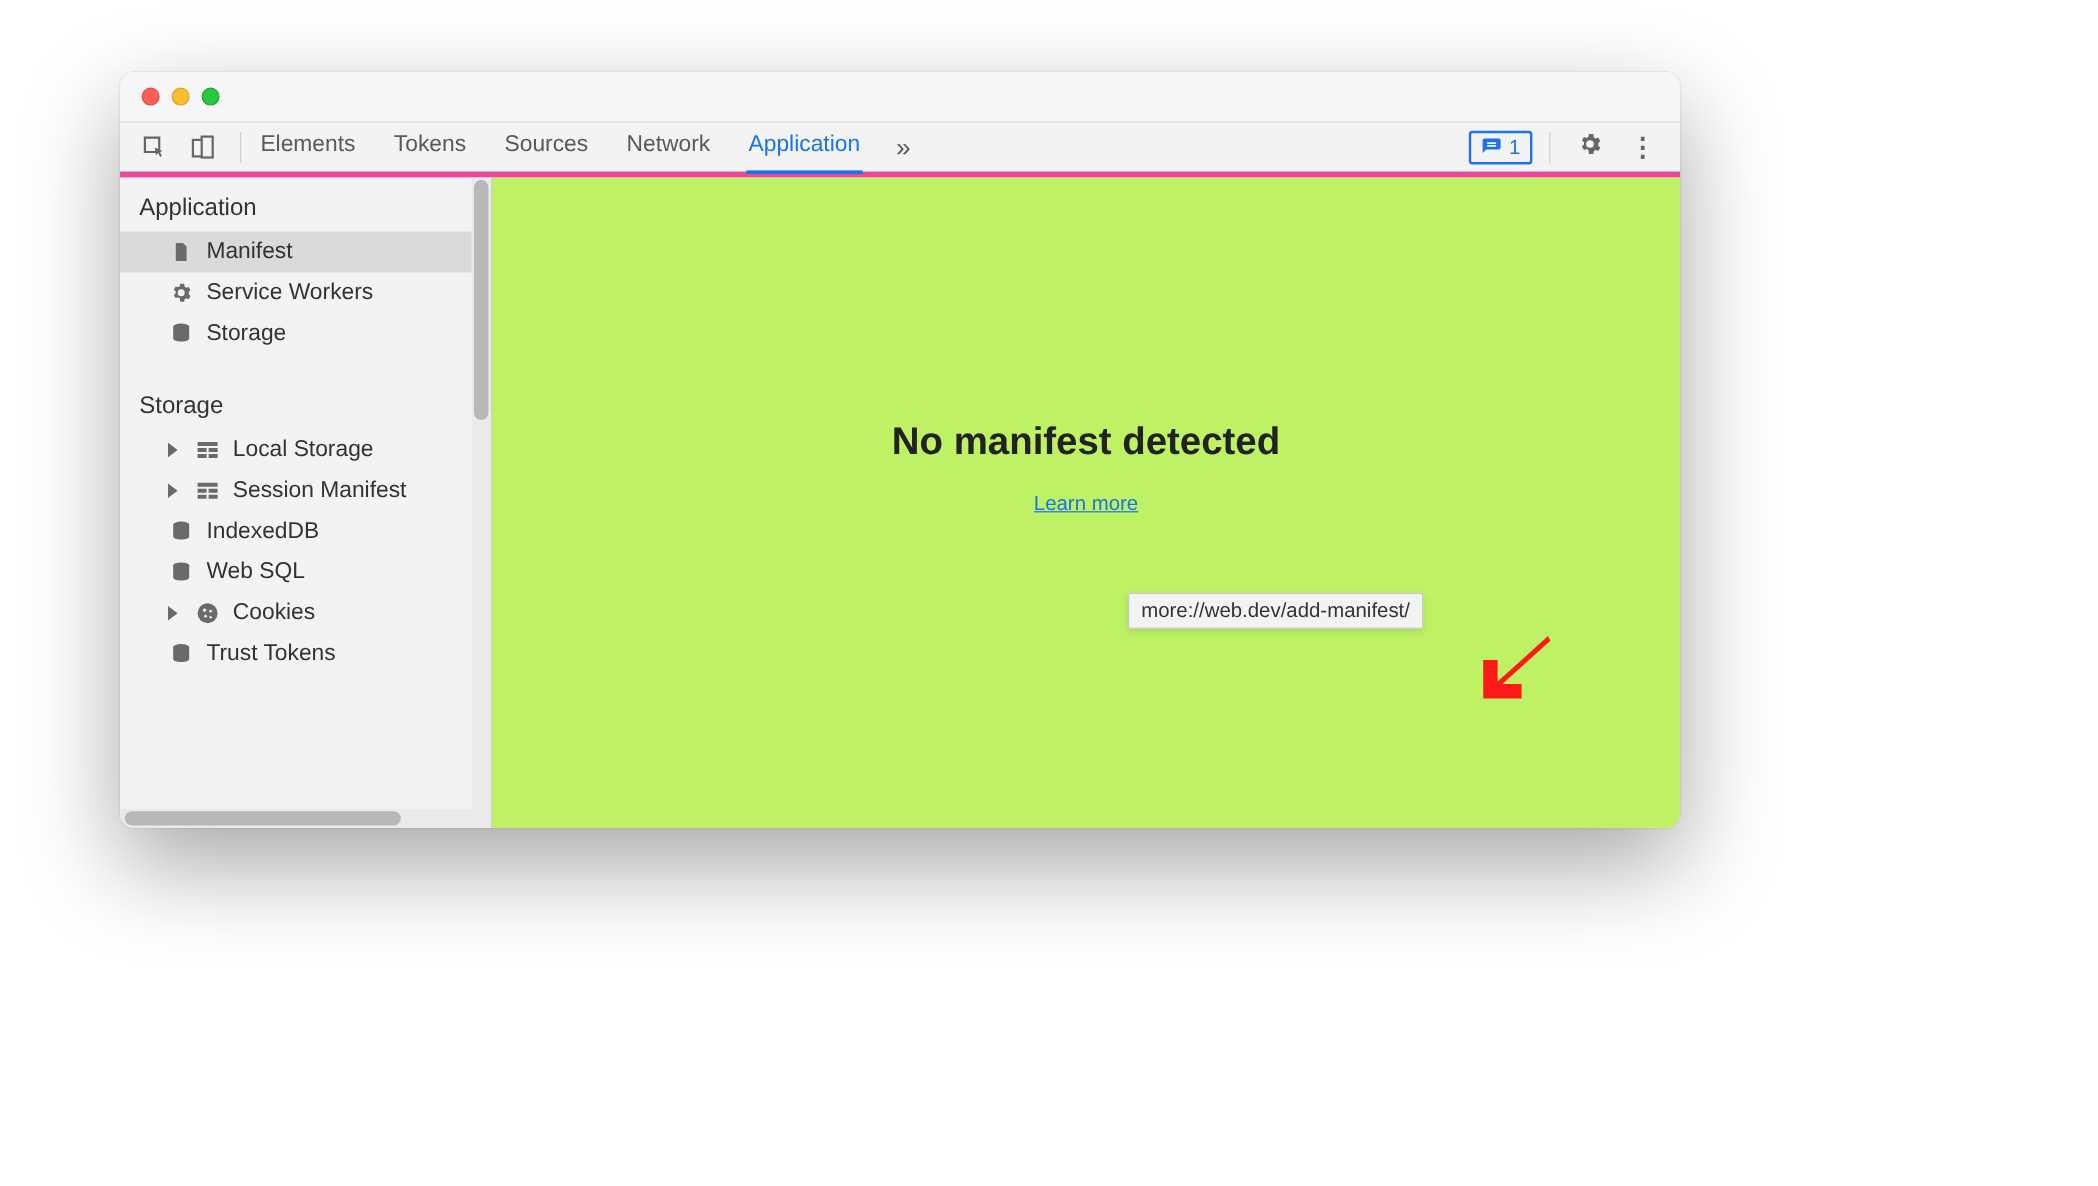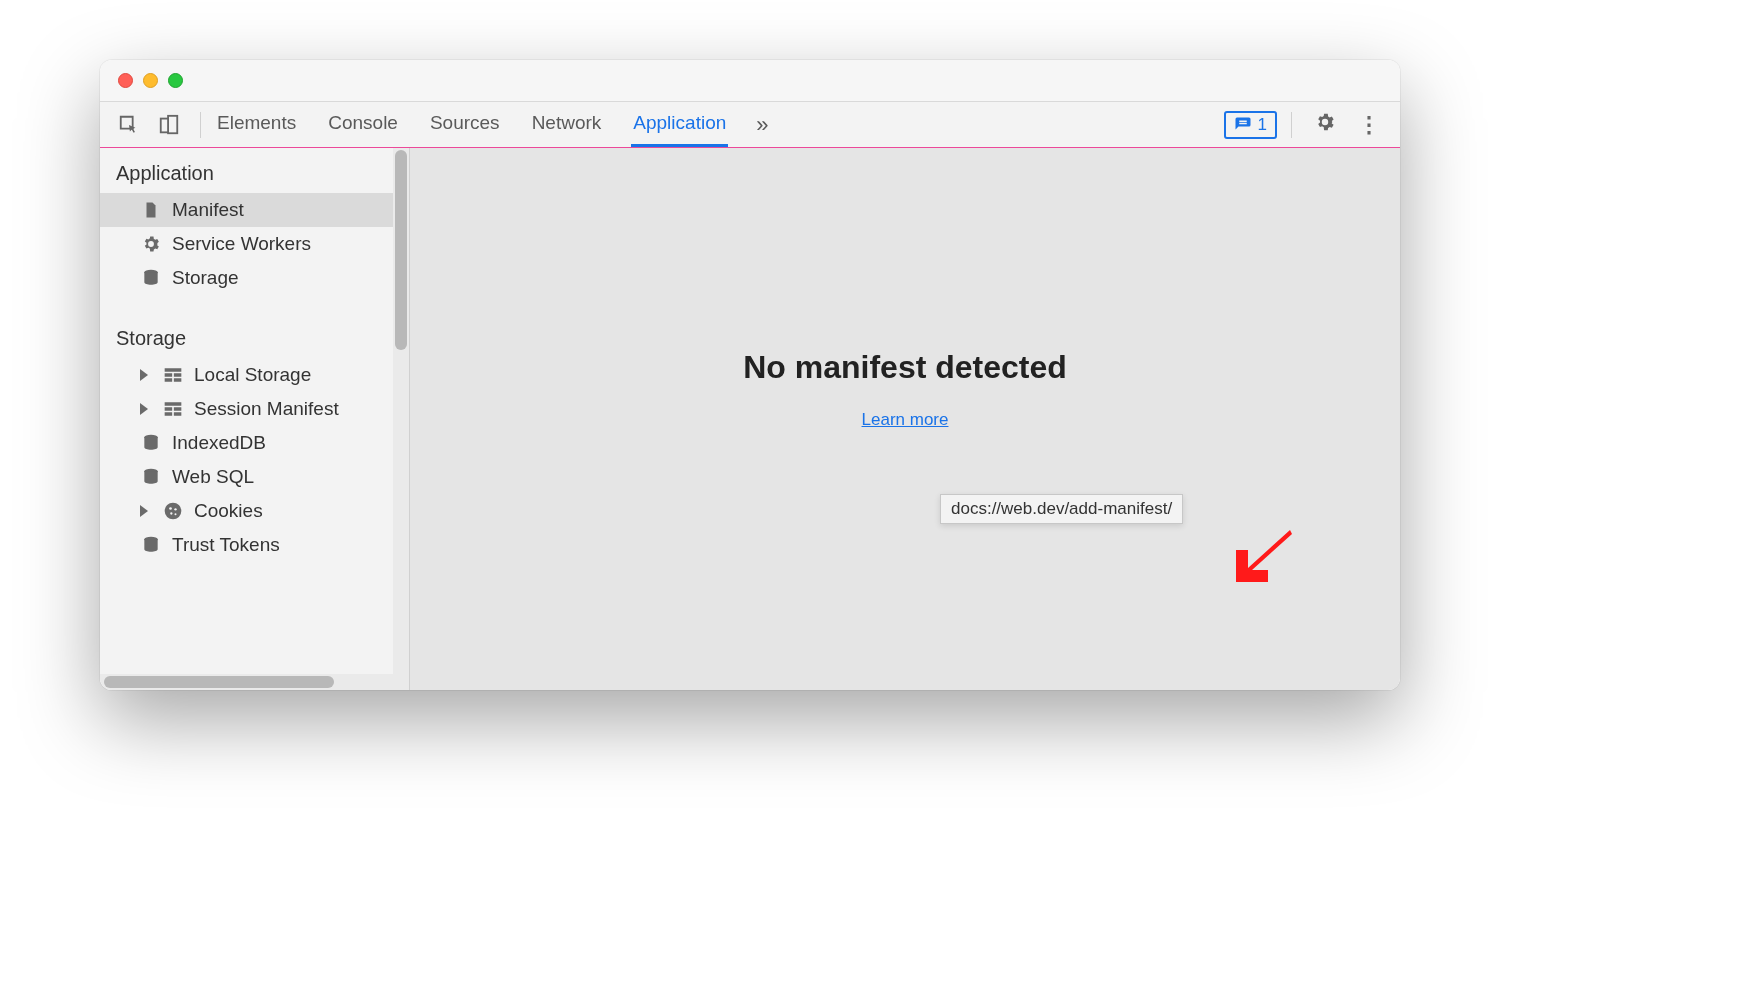--- a/index.html
+++ b/index.html
@@ -49,21 +49,21 @@
     text-align: center;
     font-size: 17px;
     font-weight: 600;
     color: #3b3b3b;
     pointer-events: none;
   }
   
   .toolbar {
     height: 46px;
     background: #f3f3f3;
-    border-bottom: 1px solid #ec4899;
+    border-bottom: 5px solid #ec4899;
     display: flex;
     align-items: center;
     padding: 0 12px;
     gap: 6px;
     font-size: 18px;
     color: #5a5a5a;
   }
   .toolbar .icon-btn {
     padding: 4px 6px;
     display: flex;
@@ -190,21 +190,21 @@
     left: 4px;
     bottom: 2px;
     width: 230px;
     height: 12px;
     background: #b8b8b8;
     border-radius: 6px;
   }
   
   .content {
     flex: 1;
-    background: #e5e5e5;
+    background: #bef264;
     position: relative;
     display: flex;
     flex-direction: column;
     align-items: center;
     justify-content: center;
   }
   .hero {
     text-align: center;
     position: relative;
     transform: translateY(-30px);
@@ -264,21 +264,21 @@
     </div>
     <div class="icon-btn">
       <svg width="22" height="22" viewBox="0 0 24 24">
           <rect x="3" y="5" width="12" height="15" fill="none" stroke="#666" stroke-width="2"></rect>
           <rect x="11" y="2" width="10" height="19" fill="#f3f3f3" stroke="#666" stroke-width="2"></rect>
         </svg>
     </div>
     <div class="vsep"></div>
     <div class="tabs">
       <div class="tab">Elements</div>
-      <div class="tab">Console</div>
+      <div class="tab">Tokens</div>
       <div class="tab">Sources</div>
       <div class="tab">Network</div>
       <div class="tab active">Application</div>
     </div>
     <div class="more-tabs">»</div>
     <div class="spacer"></div>
     <div class="badge">
       <svg width="18" height="18" viewBox="0 0 24 24">
           <path d="M20 2H4a2 2 0 00-2 2v14l4-4h14a2 2 0 002-2V4a2 2 0 00-2-2zM7 9h10v2H7zm0-3h10v2H7z"></path>
         </svg>
@@ -400,21 +400,21 @@
       <div class="sidebar-hscroll">
         <div class="sidebar-hthumb"></div>
       </div>
     </div>
 
     <div class="content">
       <div class="hero">
         <h1>No manifest detected</h1>
         <a class="learn-link">Learn more</a>
       </div>
-      <div class="tooltip">docs://web.dev/add-manifest/</div>
+      <div class="tooltip">more://web.dev/add-manifest/</div>
     </div>
 
   </div>
 </div>
 
 <svg class="arrow-annotation" viewBox="0 0 70 70">
   <path d="M60 10 L18 48 L18 30 L6 30 L6 62 L38 62 L38 50 L22 50 L62 14 Z" fill="#ff1a1a"></path>
 </svg>
 
 </body></html>

